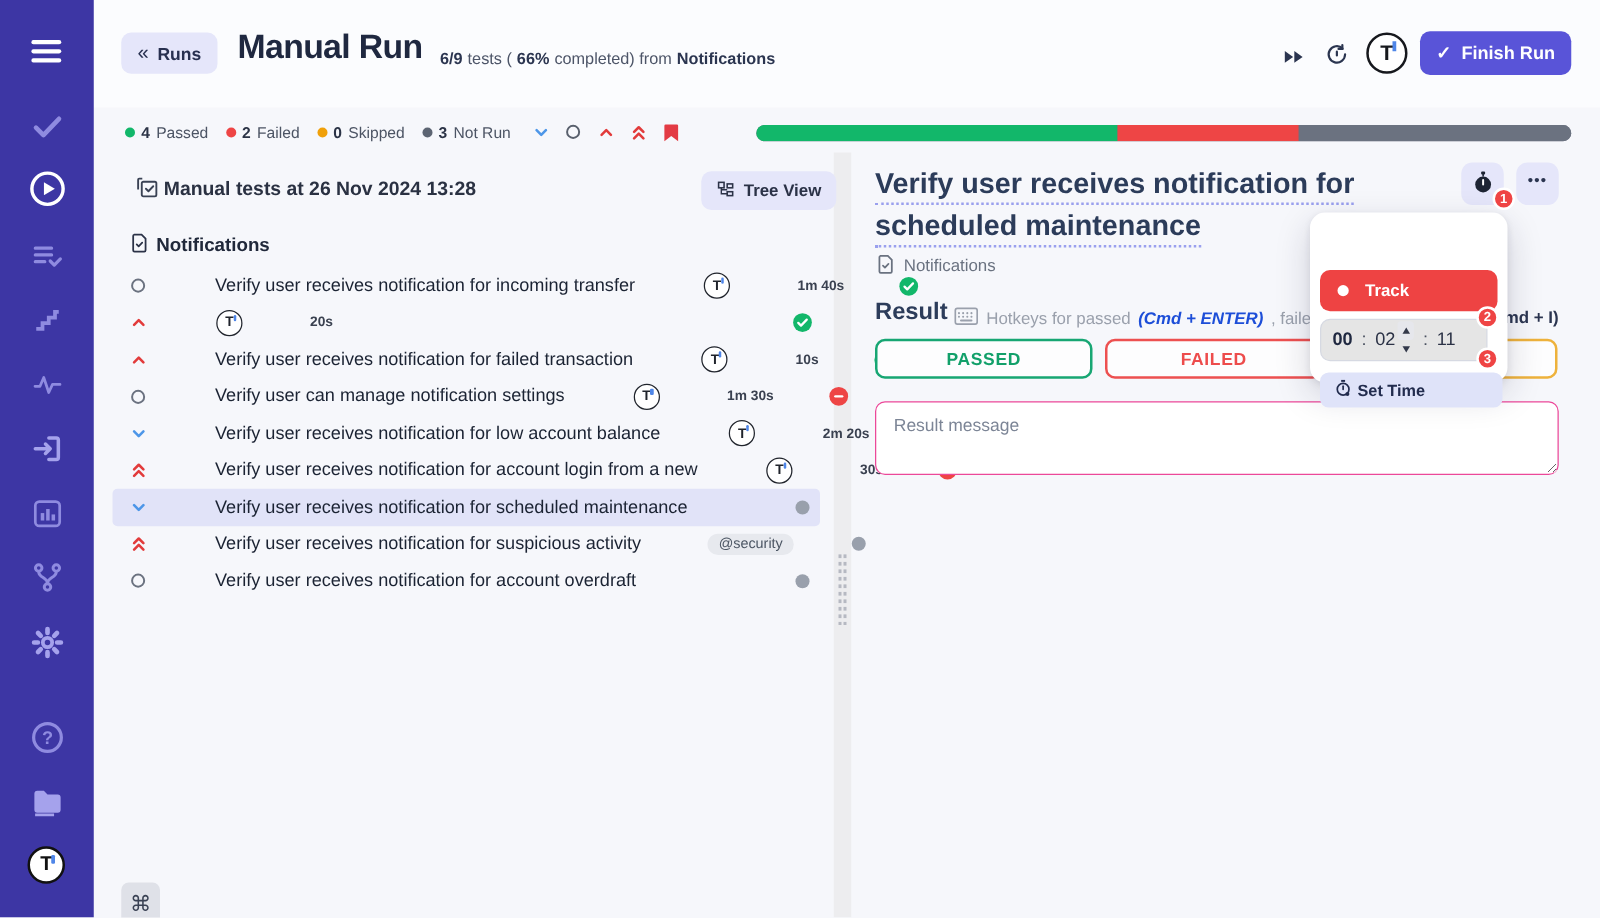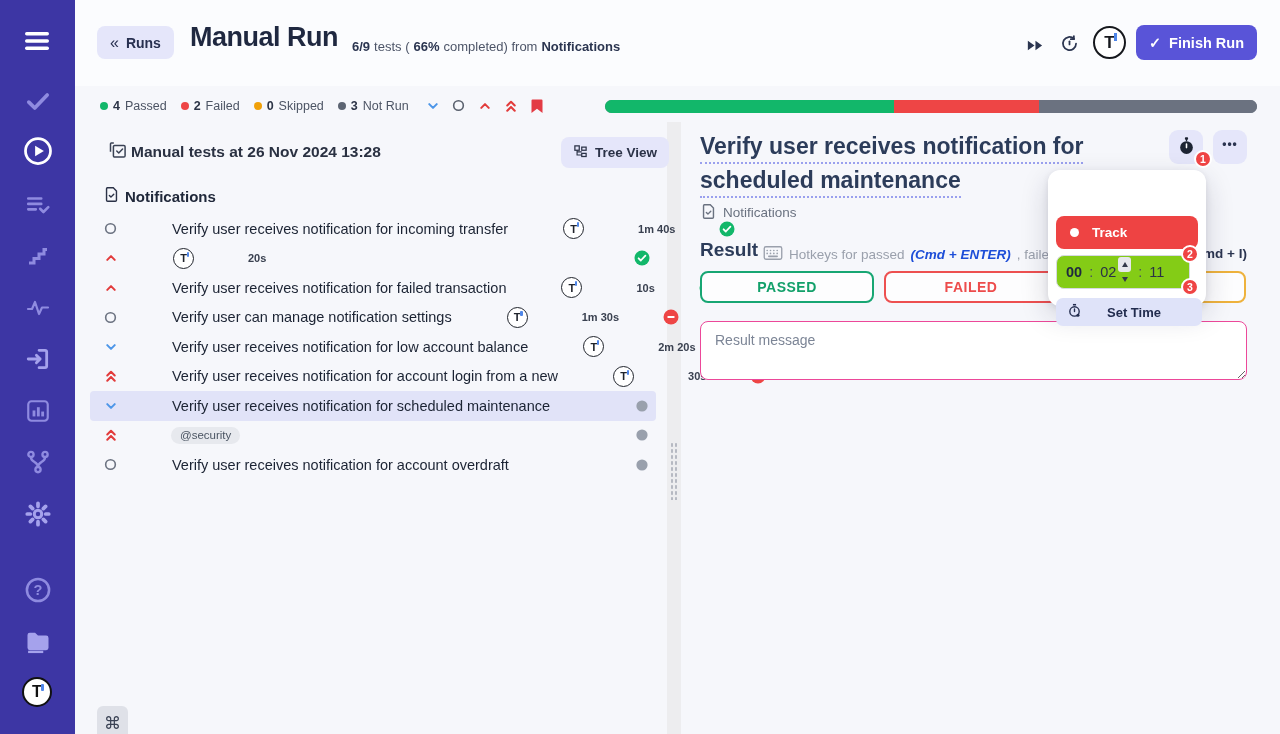--- a/index.html
+++ b/index.html
@@ -90,31 +90,31 @@
     padding:10px 14px; font-family:inherit; font-size:14px; color:#c2410c; background:#fff; resize:both; }
   .res-msg::placeholder { color:#7c8596; }
 
   
   .popup { position:absolute; left:973px; top:170px; width:158px; height:136px; background:#fff; border-radius:12px;
     box-shadow:0 10px 28px rgba(25,30,60,.18), 0 2px 6px rgba(25,30,60,.10); z-index:50; padding:8px; }
   .track-btn { width:142px; height:33px; background:#ee4343; border:none; border-radius:8px; display:flex; align-items:center;
     gap:13px; padding-left:14px; cursor:pointer; font-family:inherit;margin-top:38px; }
   .track-btn .reddot { width:9px; height:9px; background:#fff; border-radius:50%; }
   .track-btn span { color:#fff; font-size:13.5px; font-weight:700; }
-  .timebox { margin-top:6px; width:134px; height:34px; border:1px solid #d6d9e2; border-radius:8px; background:#84cc16;
+  .timebox { margin-top:6px; width:134px; height:34px; border:1px solid #d6d9e2; border-radius:8px; background:#e5e5e5;
     display:flex; align-items:center; padding:0 9px; font-size:14.5px; color:#2b3246; }
   .timebox .hh { font-weight:800; color:#1f2840; }
   .timebox .colon { margin:0 7px; color:#4a5160; }
   .spinner { width:13px; height:30px; margin-left:2px; display:flex; flex-direction:column; cursor:pointer; }
   .spinner .up { flex:1; background:#e6e7ec; border-radius:3px; display:flex; align-items:center; justify-content:center; }
   .spinner .dn { flex:1; display:flex; align-items:center; justify-content:center; }
   .tri-up { width:0; height:0; border-left:3.5px solid transparent; border-right:3.5px solid transparent; border-bottom:5px solid #33394a; }
   .tri-dn { width:0; height:0; border-left:3.5px solid transparent; border-right:3.5px solid transparent; border-top:5px solid #33394a; }
   .settime-btn { margin-top:9px; width:146px; height:28px; background:#dfe3f9; border:none; border-radius:7px; display:flex;
-    align-items:center; gap:25px; padding-left:11px; cursor:pointer; font-family:inherit; }
+    align-items:center; gap:4px; padding-left:11px; cursor:pointer; font-family:inherit; }
   .settime-btn span { font-size:13px; font-weight:700; color:#222c4e; }
 
   .nbadge { position:absolute; width:18px; height:18px; background:#ef4444; border:2px solid #fff; border-radius:50%;
     color:#fff; font-size:10.5px; font-weight:800; display:flex; align-items:center; justify-content:center; z-index:60; }
 </style>
 </head>
 <body>
 
 <nav class="sidebar" id="sidebar">
     <div class="side-ic" style="top: 25px;">
@@ -432,20 +432,21 @@
           </svg>
         </span>
       </div>
       <div class="trow">
         <span class="pri">
           <svg width="14" height="14" viewBox="0 0 15 15" fill="none" stroke="#e23b3b" stroke-width="2.2" stroke-linecap="round" stroke-linejoin="round">
             <path d="M3.5 7l4-4 4 4"></path>
             <path d="M3.5 12.5l4-4 4 4"></path>
           </svg>
         </span>
+        <span class="ttl">Verify user receives notification for suspicious activity</span>
         <span class="tagpill">@security</span>
         <span class="stat">
           <svg width="16" height="16" viewBox="0 0 16 16">
             <circle cx="8" cy="8" r="5.6" fill="#99a0ac"></circle>
           </svg>
         </span>
       </div>
       <div class="trow">
         <span class="pri">
           <svg width="13" height="13" viewBox="0 0 14 14" fill="none" stroke="#6b7280" stroke-width="1.7">

